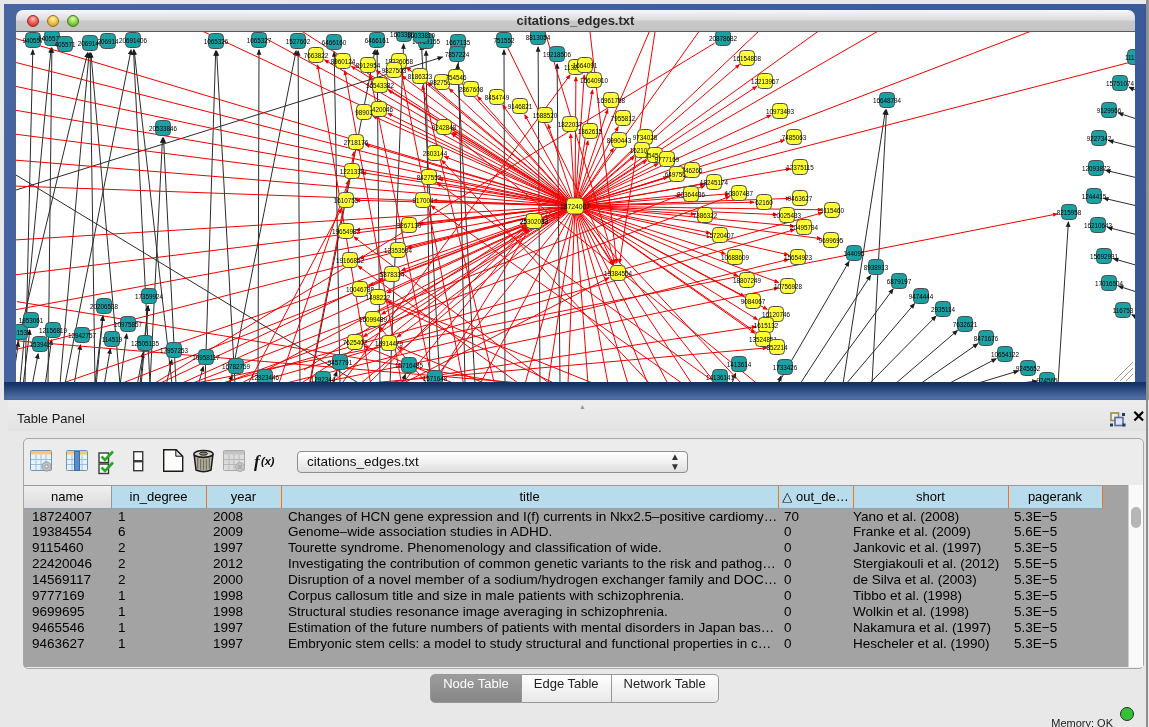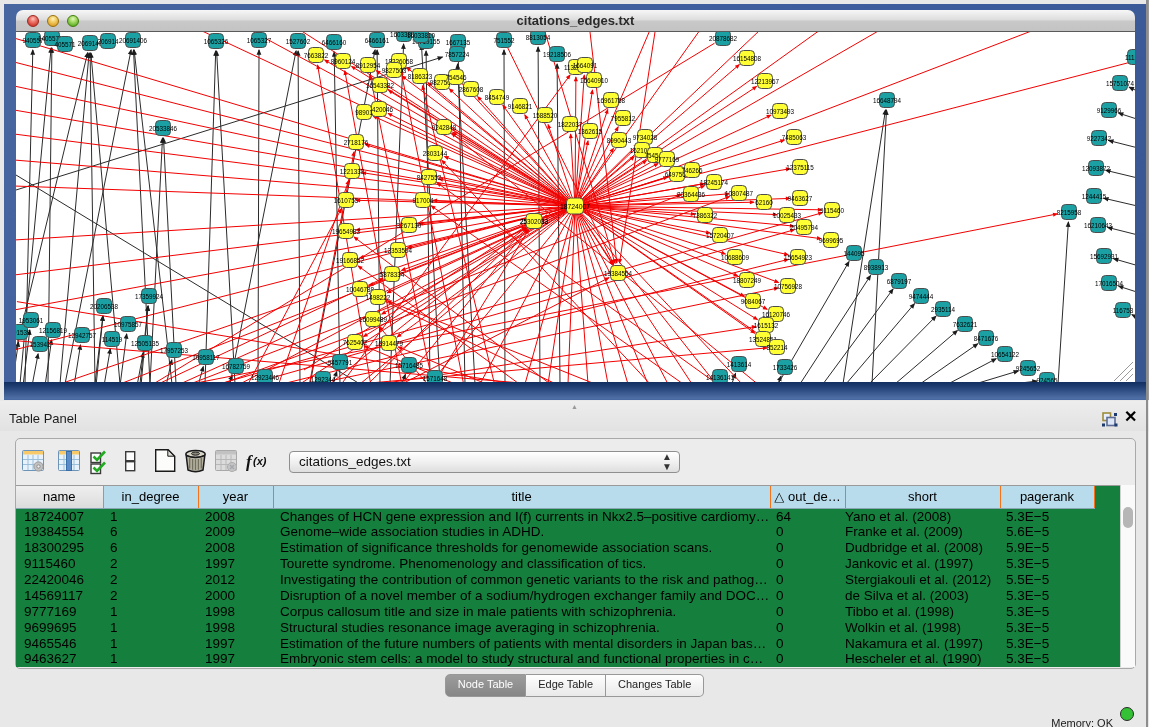--- a/index.html
+++ b/index.html
@@ -11,47 +11,47 @@
 #edgeline{position:absolute;left:1146px;top:0;width:2px;height:727px;background:#8d8d8d;z-index:50}
 #titlebar{position:absolute;left:16px;top:10px;width:1119px;height:22px;
  border-radius:7px 7px 0 0;background:linear-gradient(#f7f7f7,#dcdcdc 48%,#c9c9c9 52%,#c3c3c3);
  border-bottom:1px solid #5a5a5a}
 #titlebar .t{position:absolute;width:100%;text-align:center;top:3px;font-size:13px;font-weight:bold;color:#2a2a2a}
 .tl{position:absolute;top:5px;width:12px;height:12px;border-radius:50%}
 #tlr{left:10.5px;background:radial-gradient(circle at 50% 30%,#fbc6bc 0%,#ef8178 30%,#d8453a 70%,#c03028 100%);border:1px solid #9c2720}
 #tly{left:30.5px;background:radial-gradient(circle at 50% 30%,#fdf3c0 0%,#f3cf68 35%,#e0a52e 75%,#c98f1d 100%);border:1px solid #99700f}
 #tlg{left:50.5px;background:radial-gradient(circle at 50% 30%,#e1f7c0 0%,#a8dc6a 35%,#67b52c 75%,#54a01e 100%);border:1px solid #447d10}
 #canvas{position:absolute;left:16px;top:32px;width:1119px;height:350px;background:#fff;overflow:hidden}
-#tpanel{position:absolute;left:0;top:400px;width:1003px;height:327px;background:#e8e8e8}
+#tpanel{position:absolute;left:8px;top:400px;width:1003px;height:327px;background:#e8e8e8}
 #tphead{position:absolute;left:0;top:1px;width:1149px;height:30px;background:linear-gradient(#ededed,#e2e2e2);}
 #tphead .lbl{position:absolute;left:9px;top:10px;font-size:13px;color:#1c1c1c}
 
 #tphead .x{position:absolute;left:1124px;top:6px;font-size:16px;font-weight:bold;color:#000}
 #caret{position:absolute;left:571px;top:2px;font-size:7px;color:#999}
 #inner{position:absolute;left:15px;top:38px;width:1121px;height:231px;background:#ececec;
  border:1px solid #a9a9a9;border-radius:5px}
 #toolbar{position:absolute;left:0;top:10px;width:100%;height:26px}
 #combo{position:absolute;left:273px;top:2px;width:391px;height:22px;border:1px solid #8f8f8f;border-radius:4px;
  background:linear-gradient(#ffffff,#ededed 60%,#dedede);font-size:13.5px;color:#111;line-height:20px;padding-left:9px}
 #combo .ar{position:absolute;right:7px;top:0px;font-size:10px;color:#333;line-height:10px}
-#tblwrap{position:absolute;left:0px;top:46px;width:1104px;height:182px;background:#15803d;border-top:1px solid #9a9a9a;overflow:hidden}
+#tblwrap{position:absolute;left:0px;top:46px;width:1104px;height:182px;background:#a3a3a3;border-top:1px solid #9a9a9a;overflow:hidden}
 table{border-collapse:collapse;table-layout:fixed;width:1078px;font-size:13.5px;color:#000}
 th{height:22px;background:#b9dcec;border-right:1px solid #f97316;border-bottom:1px solid #8aa5b4;
  font-weight:normal;font-size:13px;text-align:center;overflow:hidden;white-space:nowrap}
 th.c0{background:linear-gradient(#efefef,#dcdcdc);border-right:1px solid #999}
 td{height:15.9px;overflow:hidden;white-space:nowrap;padding:0}
 td.c0{padding-left:8px}
 td.c1{padding-left:7px} td.c2{padding-left:7px} td.c3{padding-left:7px;text-overflow:ellipsis} td.c4{padding-left:6px}
 td.c5{text-align:left} td.c6{padding-left:6px}
 col.c0{width:87px} col.c1{width:95px} col.c2{width:75px} col.c3{width:497px}
 col.c4{width:75px} col.c5{width:155px} col.c6{width:94px}
 #vscroll{position:absolute;left:1104px;top:46px;width:15px;height:182px;background:#fafafa;border-left:1px solid #d0d0d0}
 #vthumb{position:absolute;left:2px;top:22px;width:10px;height:21px;border-radius:5px;background:#b6b6b6}
 #tabs{position:absolute;left:0;top:674px;width:1149px;height:20px;text-align:center}
-.seg{display:inline-block;height:23px;line-height:18px;font-size:11px;color:#222;
+.seg{display:inline-block;height:29px;line-height:18px;font-size:13px;color:#222;
  background:linear-gradient(#fefefe,#e9e9e9);border:1px solid #989898;border-left:none;padding:0 12px;vertical-align:top}
 .seg.first{border-left:1px solid #989898;border-radius:5px 0 0 5px;background:linear-gradient(#9c9c9c,#868686);color:#fff}
 .seg.last{border-radius:0 5px 5px 0}
 #status{position:absolute;left:0;top:703px;width:1141px;height:24px}
 #status .m{position:absolute;right:28px;top:14px;font-size:11px;color:#1a1a1a}
 #status .dot{position:absolute;right:7px;top:4px;width:14px;height:14px;border-radius:50%;background:#35c135;border:1.5px solid #2a2a2a}
 </style></head>
 <body>
 <div id="frame">
     <div class="bot"></div>
@@ -680,47 +680,38 @@
               <th>title</th>
               <th>△ out_de…</th>
               <th>short</th>
               <th>pagerank</th>
             </tr>
     <tr>
               <td class="c0">18724007</td>
               <td class="c1">1</td>
               <td class="c2">2008</td>
               <td class="c3">Changes of HCN gene expression and I(f) currents in Nkx2.5–positive cardiomyocytes of transgenic mice</td>
-              <td class="c4">64</td>
+              <td class="c4">70</td>
               <td class="c5">Yano et al. (2008)</td>
               <td class="c6">5.3E−5</td>
             </tr>
 <tr>
               <td class="c0">19384554</td>
               <td class="c1">6</td>
               <td class="c2">2009</td>
               <td class="c3">Genome–wide association studies in ADHD.</td>
               <td class="c4">0</td>
               <td class="c5">Franke et al. (2009)</td>
               <td class="c6">5.6E−5</td>
             </tr>
 <tr>
-              <td class="c0">18300295</td>
-              <td class="c1">6</td>
-              <td class="c2">2008</td>
-              <td class="c3">Estimation of significance thresholds for genomewide association scans.</td>
-              <td class="c4">0</td>
-              <td class="c5">Dudbridge et al. (2008)</td>
-              <td class="c6">5.9E−5</td>
-            </tr>
-<tr>
               <td class="c0">9115460</td>
               <td class="c1">2</td>
               <td class="c2">1997</td>
-              <td class="c3">Tourette syndrome. Phenomenology and classification of tics.</td>
+              <td class="c3">Tourette syndrome. Phenomenology and classification of wide.</td>
               <td class="c4">0</td>
               <td class="c5">Jankovic et al. (1997)</td>
               <td class="c6">5.3E−5</td>
             </tr>
 <tr>
               <td class="c0">22420046</td>
               <td class="c1">2</td>
               <td class="c2">2012</td>
               <td class="c3">Investigating the contribution of common genetic variants to the risk and pathogenesis of attention deficit hyperactivity disorder</td>
               <td class="c4">0</td>
@@ -773,18 +764,18 @@
               <td class="c6">5.3E−5</td>
             </tr>
    </tbody>
         </table>
   </div>
   <div id="vscroll">
         <div id="vthumb"></div>
       </div>
  </div>
 </div>
-<div id="tabs"><span class="seg first">Node Table</span><span class="seg">Edge Table</span><span class="seg last">Changes Table</span></div>
+<div id="tabs"><span class="seg first">Node Table</span><span class="seg">Edge Table</span><span class="seg last">Network Table</span></div>
 <div id="status">
     <span class="m">Memory: OK</span>
     <span class="dot"></span>
   </div>
 <div id="edgeline"></div>
 
 </body></html>

